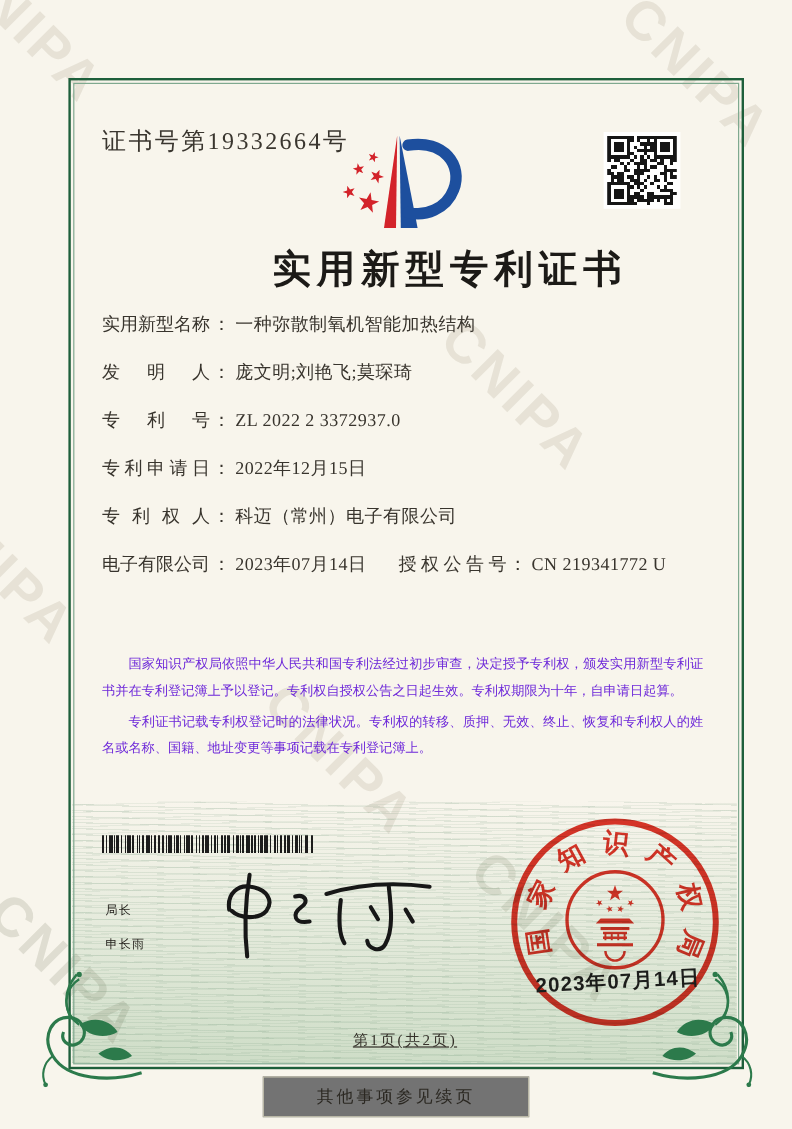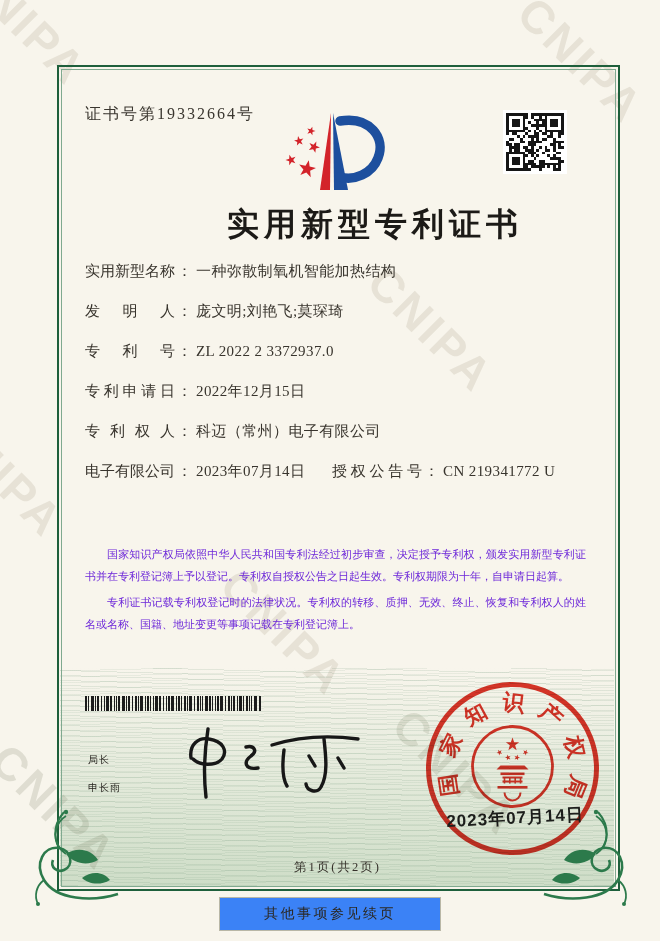--- a/index.html
+++ b/index.html
@@ -19,21 +19,21 @@
   
   .guilloche{position:absolute;left:60px;top:668px;width:554px;height:218px;z-index:1;
     background:
       repeating-linear-gradient(1.6deg, rgba(110,150,120,0.16) 0 1px, rgba(0,0,0,0) 1px 5px),
       repeating-linear-gradient(-1.4deg, rgba(110,150,120,0.11) 0 1px, rgba(0,0,0,0) 1px 6px),
       linear-gradient(180deg, rgba(214,228,209,0) 0%, rgba(208,223,202,0.45) 45%, rgba(199,217,193,0.85) 100%);}
   .ornament{position:absolute;z-index:4;width:100px;height:100px;}
   .orn-left{left:22px;top:806px;}
   .orn-right{left:540px;top:806px;transform:scaleX(-1);}
   
-  .cert-no{position:absolute;left:85px;top:104px;z-index:5;font-size:16px;letter-spacing:2px;color:#3a362f;}
+  .cert-no{position:absolute;left:85px;top:104px;z-index:5;font-size:20px;letter-spacing:2px;color:#3a362f;}
   .logo{position:absolute;left:278px;top:106px;width:110px;height:90px;z-index:5;}
   .qr{position:absolute;left:503px;top:110px;width:64px;height:64px;background:#fff;z-index:5;}
   .qr svg{position:absolute;left:3px;top:3px;width:58px;height:58px;shape-rendering:crispEdges;fill:#161616;}
   .title{position:absolute;left:57px;top:203px;width:466px;z-index:5;text-align:right;
          font-size:32px;font-weight:700;letter-spacing:5px;color:#1c1a17;}
   .fields{position:absolute;left:85px;top:261px;width:505px;z-index:5;font-size:15px;color:#38342d;}
   .field-row{position:relative;height:40px;line-height:21px;}
   .f-label{display:inline-block;width:90px;text-align:justify;text-align-last:justify;vertical-align:top;}
   .f-colon{display:inline-block;margin:0 4px 0 2px;vertical-align:top;}
   .f-value{display:inline-block;vertical-align:top;letter-spacing:0.4px;}
@@ -48,23 +48,23 @@
              color:#24211c;line-height:28px;letter-spacing:1px;}
   .signature{position:absolute;left:178px;top:726px;width:200px;height:75px;z-index:5;}
   .signature path{fill:none;stroke:#171717;stroke-width:3.4;stroke-linecap:round;stroke-linejoin:round;}
   .seal{position:absolute;left:420px;top:676px;width:185px;height:185px;z-index:6;
         mix-blend-mode:multiply;opacity:0.95;}
   .ring-text{font-family:"Liberation Serif","DejaVu Serif",serif;font-size:22px;font-weight:700;
              letter-spacing:13.5px;fill:currentColor;}
   .seal-date-text{font-family:"Liberation Sans","DejaVu Sans",sans-serif;font-size:17px;
                   font-weight:700;fill:#151515;letter-spacing:1px;}
   .page-info{position:absolute;left:57px;top:859px;width:561px;z-index:5;text-align:center;
-             font-size:12.5px;letter-spacing:2px;color:#35312a;}
+             font-size:12.5px;letter-spacing:2px;color:#35312a;text-decoration:underline;}
   .continuation{position:absolute;left:50%;transform:translateX(-50%);top:897px;z-index:5;
-                border:1px solid #b9b7a6;background:#3b82f6;padding:7px 44px;
+                border:1px solid #b9b7a6;background:#737373;padding:7px 44px;
                 font-size:14px;letter-spacing:2.5px;color:#2b2822;white-space:nowrap;}
 </style>
 </head>
 <body>
 
 <div class="page">
 
   <span class="wm wm1">CNIPA</span>
   <span class="wm wm2">CNIPA</span>
   <span class="wm wm3">CNIPA</span>

